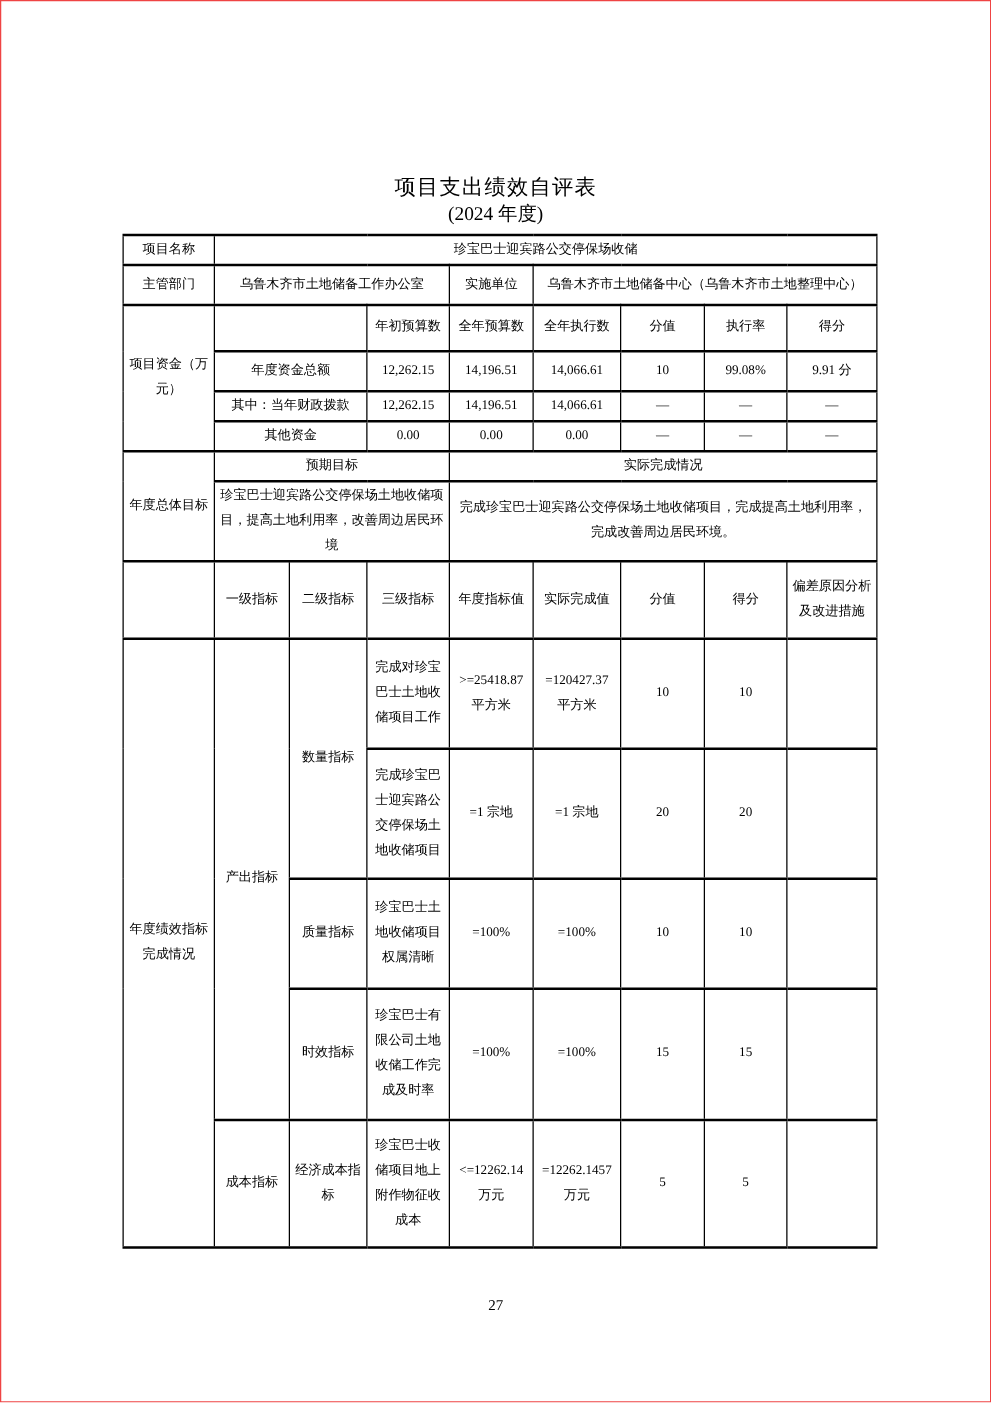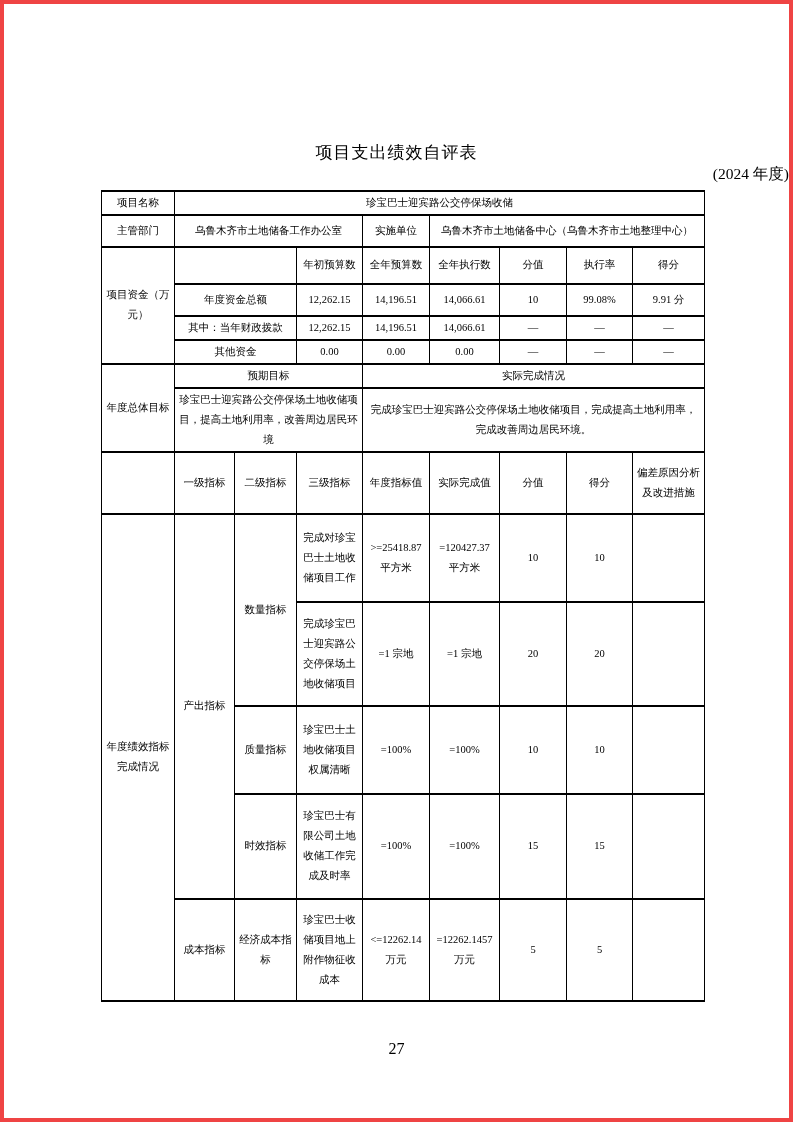--- a/index.html
+++ b/index.html
@@ -4,29 +4,29 @@
 <style>
   * { margin: 0; padding: 0; box-sizing: border-box; }
   html,body { background: #ffffff; }
   body {
     width: 793px; height: 1122px; position: relative;
     font-family: "Liberation Serif", "DejaVu Serif", serif;
     color: #000;
   }
   .page {
     position: absolute; inset: 0; background: #fff;
-    border: 4px solid #ef4444;
+    border: 1px solid #ef4444;
   }
   .title {
     position: absolute; top: 137px; left: 0; width: 100%;
     text-align: center; font-size: 17px; letter-spacing: 1px;
   }
   .subtitle {
     position: absolute; top: 160px; left: 0; width: 100%;
-    text-align: right; font-size: 15.5px;
+    text-align: center; font-size: 15.5px;
   }
   table.doc {
     position: absolute; left: 97px; top: 186px; width: 603px;
     border-collapse: collapse; table-layout: fixed;
     font-size: 10.5px;
   }
   table.doc td {
     border: solid #000; border-width: 2px 1px;
     vertical-align: middle; text-align: center;
     padding: 1px 4px; line-height: 1.9; overflow: hidden;
@@ -35,21 +35,21 @@
   td.p14 { padding-left: 14px; padding-right: 14px; }
   td.p10 { padding-left: 10px; padding-right: 10px; }
   td.p8  { padding-left: 8px;  padding-right: 8px; margin-left: 31px; }
   td.p11 { padding-left: 11px; padding-right: 11px; }
   td.num { padding: 1px 2px; }
   td.goal-exp { text-align: justify; text-justify: inter-character; padding: 2px 4px; }
   td.goal-act { text-align: left; padding: 2px 5px; }
   .unit { display: block; }
   .page-number {
     position: absolute; top: 1036px; left: 0; width: 100%;
-    text-align: center; font-size: 16px;
+    text-align: center; font-size: 12px;
   }
 </style>
 </head>
 <body>
 
 <div class="page">
 
   <div class="title">项目支出绩效自评表</div>
   <div class="subtitle">(2024 年度)</div>
 

